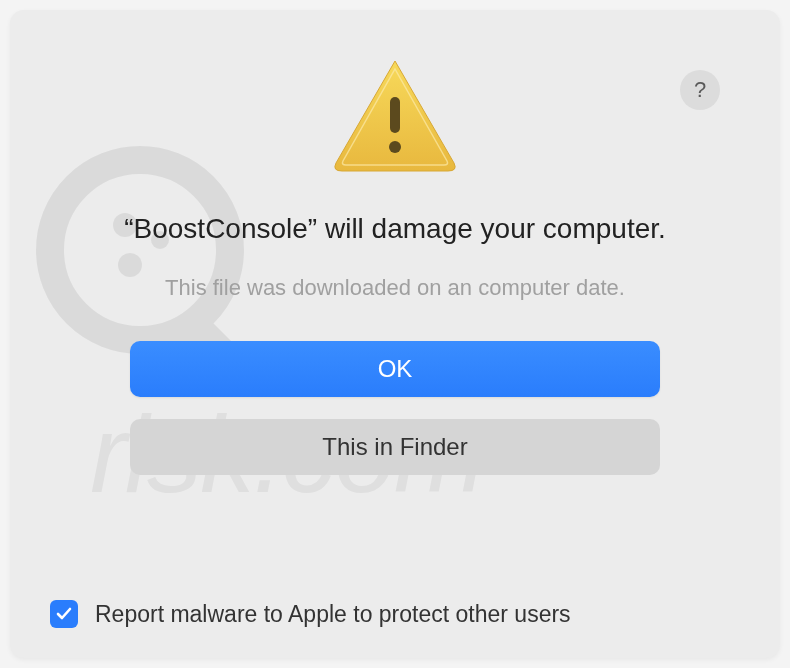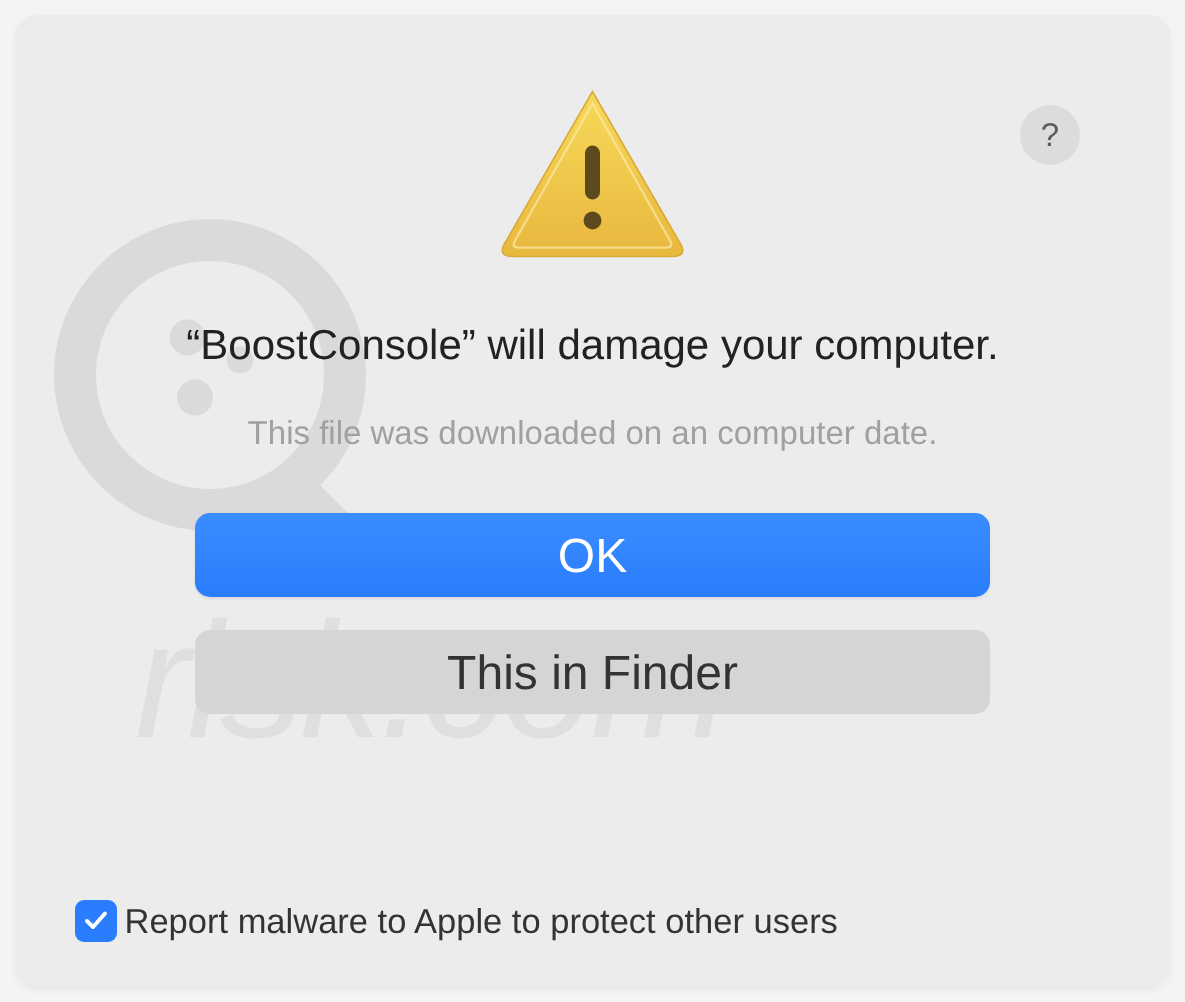--- a/index.html
+++ b/index.html
@@ -66,21 +66,21 @@
     .button-stack {
       margin-top: 40px;
       display: flex;
       flex-direction: column;
       gap: 22px;
       width: 530px;
     }
     .btn {
       height: 56px;
       border-radius: 10px;
-      font-size: 32px;
+      font-size: 24px;
       text-align: center;
       line-height: 56px;
       cursor: pointer;
       border: none;
     }
     .btn-primary {
       background: linear-gradient(180deg, #3a8dff 0%, #2a7dfc 100%);
       color: #fff;
       font-weight: 500;
       box-shadow: 0 1px 2px rgba(0,0,0,0.08);
@@ -89,21 +89,21 @@
       background: #d5d5d5;
       color: #333;
       font-weight: 400;
     }
     .checkbox-row {
       position: absolute;
       bottom: 30px;
       left: 40px;
       display: flex;
       align-items: center;
-      gap: 5px;
+      gap: 17px;
     }
     .checkbox {
       width: 28px;
       height: 28px;
       border-radius: 6px;
       background: #2a7dfc;
       display: flex;
       align-items: center;
       justify-content: center;
       cursor: pointer;

